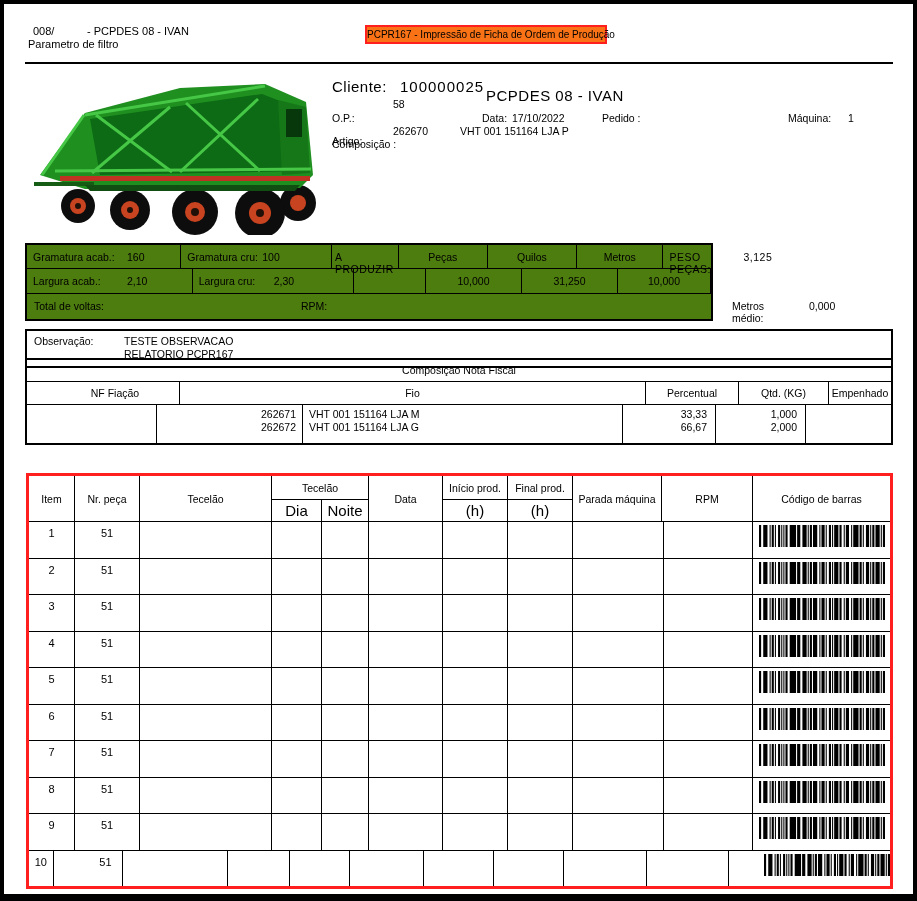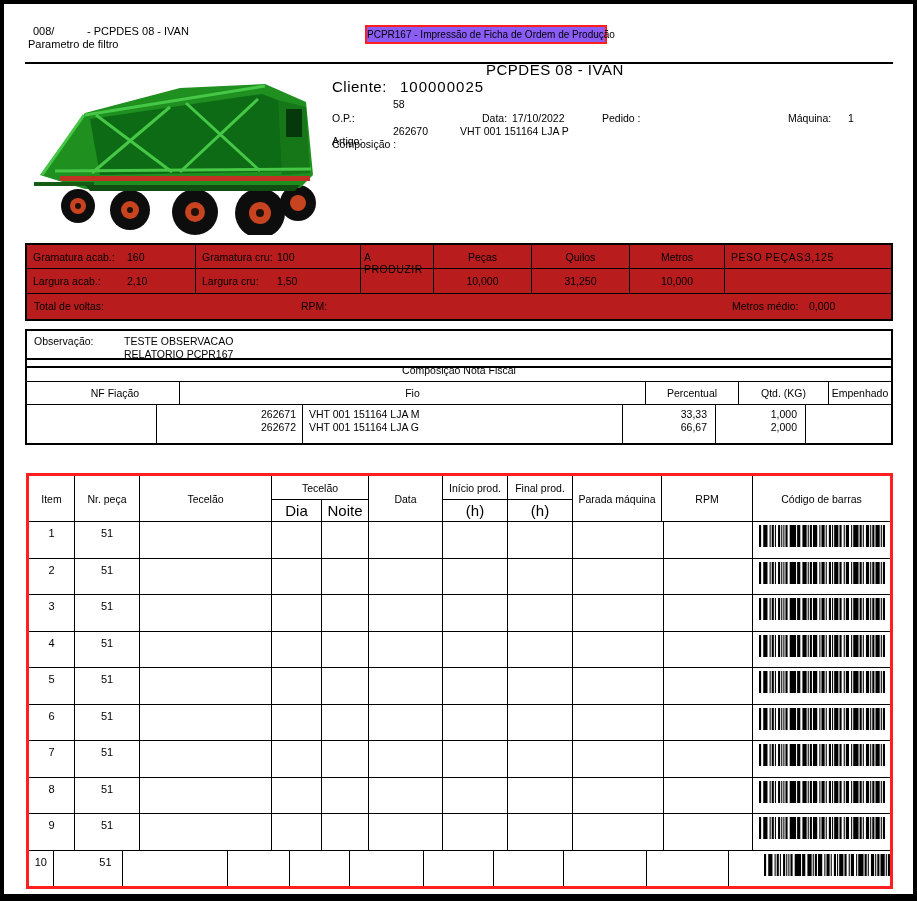--- a/index.html
+++ b/index.html
@@ -3,24 +3,24 @@
 <meta charset="utf-8">
 <style>
   html,body{margin:0;padding:0;background:#fff;}
   body{width:917px;height:901px;position:relative;font-family:"Liberation Sans",sans-serif;color:#000;overflow:hidden;}
   .frame{position:absolute;inset:0;border-left:4px solid #000;border-top:4px solid #000;border-right:4px solid #000;border-bottom:7px solid #000;pointer-events:none;box-sizing:border-box;}
   .abs{position:absolute;}
   .t11{font-size:11px;line-height:12px;white-space:pre;}
   .t10{font-size:10.5px;line-height:11px;white-space:pre;}
   .big{font-size:15px;line-height:16px;white-space:pre;letter-spacing:.5px;}
   
-  .title-box{position:absolute;left:365px;top:25px;width:238px;border:2px solid #ff1f1f;background:#8b5cf6;text-align:left;font-size:10px;line-height:15px;white-space:nowrap;}
+  .title-box{position:absolute;left:365px;top:25px;width:238px;border:2px solid #ff1f1f;background:#f97316;text-align:left;font-size:10px;line-height:15px;white-space:nowrap;}
   .hrule{position:absolute;left:25px;top:62px;width:868px;border-top:2px solid #000;}
   
-  .spec{position:absolute;left:25px;top:243px;width:868px;border:2px solid #000;box-sizing:border-box;background:#b91c1c;}
+  .spec{position:absolute;left:25px;top:243px;width:688px;border:2px solid #000;box-sizing:border-box;background:#4d7c0f;}
   .spec-row{display:flex;border-bottom:1px solid #000;}
   .spec-row:last-child{border-bottom:none;}
   .spec-cell{border-right:1px solid #000;box-sizing:border-box;position:relative;font-size:10.5px;}
   .spec-cell:last-child{border-right:none;flex:1;}
   .sc1{width:169px}.sc2{width:165px}.sc3{width:73px}.sc4{width:98px}.sc5{width:98px}.sc6{width:95px}
   .h23{height:23px}.h24{height:24px}.h25{height:25px}
   .cc{display:flex;align-items:center;justify-content:center;}
   .lblv{padding:6px 0 0 6px;}
   .spec .val{position:absolute;top:6px;}
   
@@ -100,21 +100,21 @@
       <path d="M12,100 L54,40"></path>
     </g>
     <rect x="30" y="101" width="250" height="5" fill="#c03322"></rect>
     <rect x="4" y="107" width="60" height="4" fill="#155c15"></rect>
     <path d="M55,110 L270,110 L265,116 L60,116 Z" fill="#114e11"></path>
   </g>
 </svg>
 
 <span class="abs big" style="left:332px;top:79px;">Cliente:</span>
 <span class="abs big" style="left:400px;top:79px;letter-spacing:1px;">100000025</span>
-<span class="abs big" style="left:486px;top:62px;">PCPDES 08 - IVAN</span>
+<span class="abs big" style="left:486px;top:88px;">PCPDES 08 - IVAN</span>
 
 <span class="abs t10" style="left:332px;top:113px;">O.P.:</span>
 <span class="abs t10" style="left:393px;top:99px;">58</span>
 <span class="abs t10" style="left:482px;top:113px;">Data:</span>
 <span class="abs t10" style="left:512px;top:113px;">17/10/2022</span>
 <span class="abs t10" style="left:602px;top:113px;">Pedido :</span>
 <span class="abs t10" style="left:655px;top:113px;"></span>
 <span class="abs t10" style="left:788px;top:113px;">Máquina:</span>
 <span class="abs t10" style="left:848px;top:113px;">1</span>
 
@@ -142,21 +142,21 @@
       <span class="val" style="left:80px;">3,125</span>
     </div>
   </div>
   <div class="spec-row h24">
     <div class="spec-cell sc1 lblv">
       <span>Largura acab.:</span>
       <span class="val" style="left:100px;">2,10</span>
     </div>
     <div class="spec-cell sc2 lblv">
       <span>Largura cru:</span>
-      <span class="val" style="left:81px;">1,50</span>
+      <span class="val" style="left:81px;">2,30</span>
     </div>
     <div class="spec-cell sc3"></div>
     <div class="spec-cell sc4 cc">10,000</div>
     <div class="spec-cell sc5 cc">31,250</div>
     <div class="spec-cell sc6 cc">10,000</div>
     <div class="spec-cell"></div>
   </div>
   <div class="spec-row h25" style="position:relative;">
     <div class="spec-cell" style="flex:1;">
       <span class="val" style="left:7px;">Total de voltas:</span>

